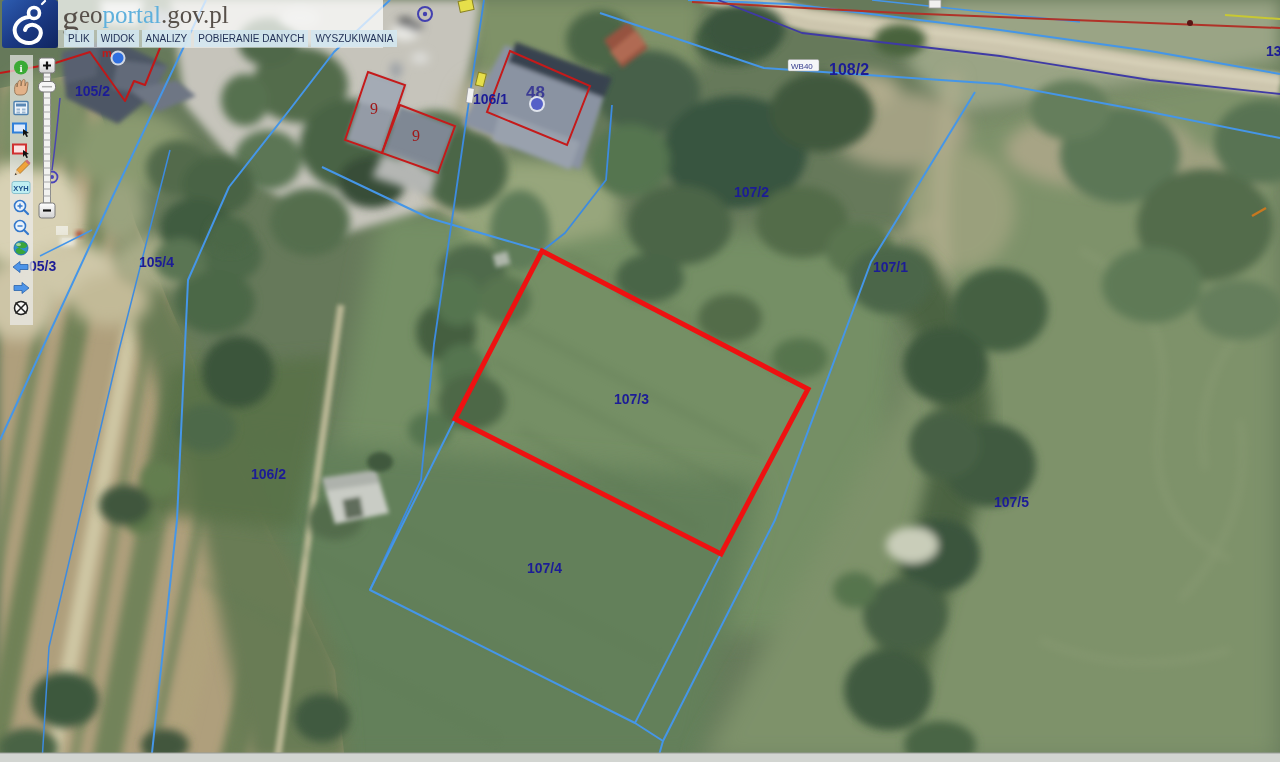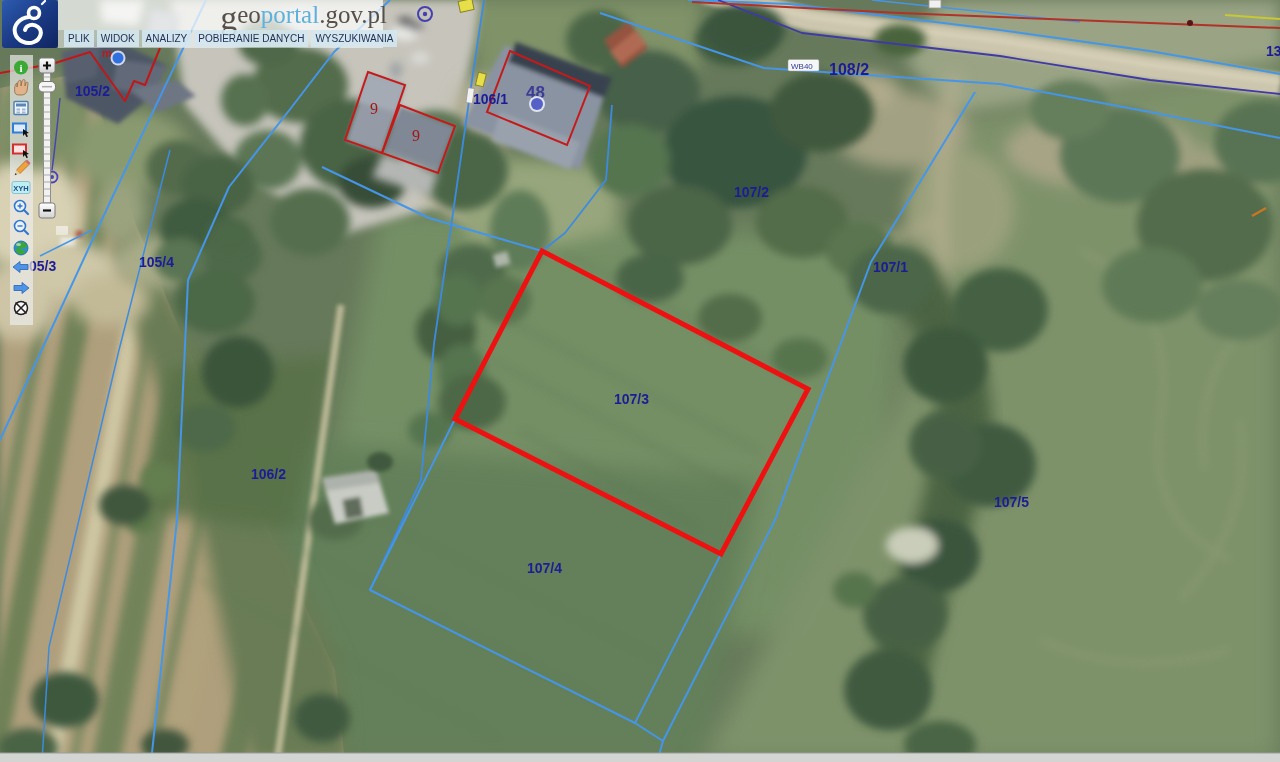--- a/index.html
+++ b/index.html
@@ -371,21 +371,21 @@
 
   <rect x="929" y="0" width="12" height="8" fill="#f0f0ee" stroke="#999" stroke-width="0.8"></rect>
 
   <rect x="0" y="753" width="1280" height="9" fill="#d2d5d1"></rect>
   <rect x="0" y="752.5" width="1280" height="1" fill="#9a9d99"></rect>
 </svg>
 
 <div style="position:absolute;left:58px;top:0;width:325px;height:30px;background:rgba(255,255,255,0.72);"></div>
 <div style="position:absolute;left:58px;top:30px;width:325px;height:18px;background:rgba(255,255,255,0.5);"></div>
 
-<div style="position:absolute;left:62px;top:0px;width:325px;height:30px;font-family:'Liberation Serif',serif;color:#57504a;text-align:right;">
+<div style="position:absolute;left:62px;top:0px;width:325px;height:30px;font-family:'Liberation Serif',serif;color:#57504a;text-align:left;">
   <span style="font-size:34px;line-height:26px;vertical-align:-6px;">g</span><span style="font-size:25px;line-height:30px;">eo</span><span style="font-size:25px;line-height:30px;color:#5fb0dc;">portal</span><span style="font-size:25px;line-height:30px;">.gov.pl</span>
 </div>
 
 <div style="position:absolute;left:64px;top:30px;height:18px;font-size:10px;color:#223055;white-space:nowrap;">
   
   <span style="display:inline-block;background:rgba(211,231,240,0.9);padding:3px 4px 3px;margin-right:3px;">PLIK</span><span style="display:inline-block;background:rgba(211,231,240,0.9);padding:3px 4px 3px;margin-right:3px;">WIDOK</span><span style="display:inline-block;background:rgba(211,231,240,0.9);padding:3px 4px 3px;margin-right:3px;">ANALIZY</span><span style="display:inline-block;background:rgba(211,231,240,0.9);padding:3px 4px 3px;margin-right:3px;">POBIERANIE DANYCH</span><span style="display:inline-block;background:rgba(211,231,240,0.9);padding:3px 4px 3px;">WYSZUKIWANIA</span>
 </div>
 
 <svg style="position:absolute;left:2px;top:0px;" width="56" height="48" viewBox="0 0 56 48">
   <defs>

